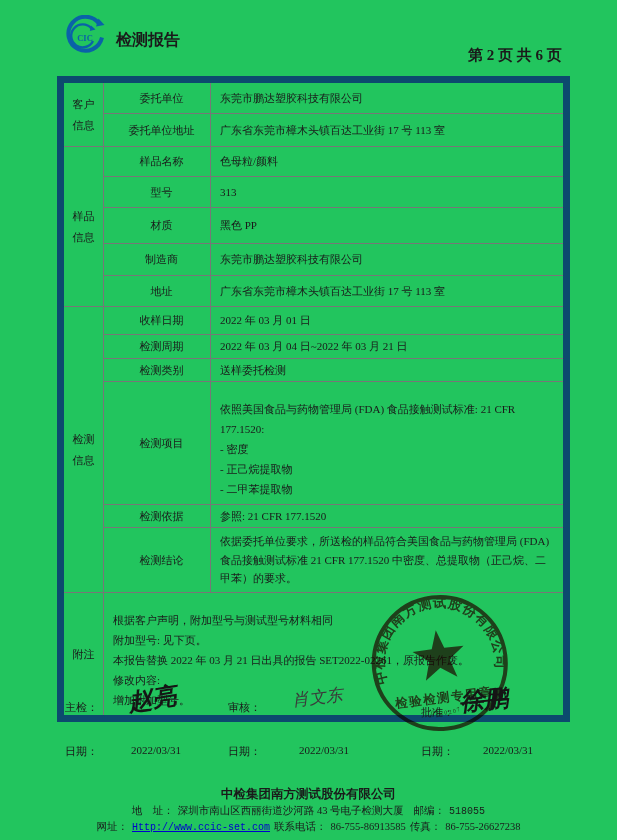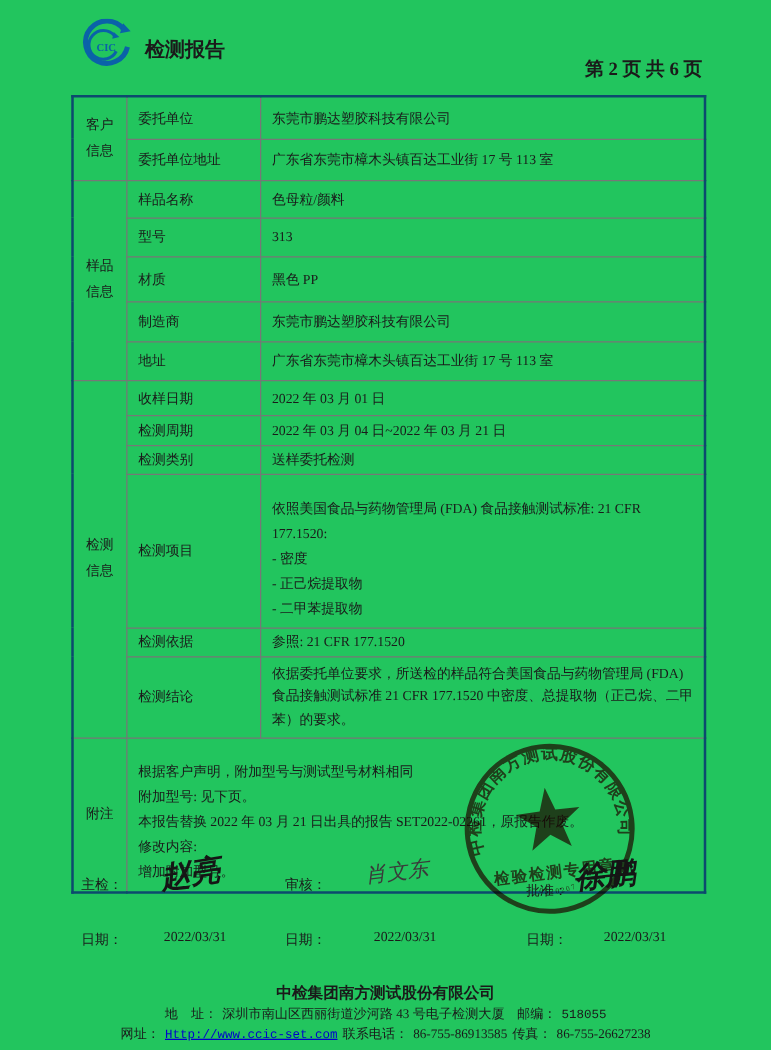--- a/index.html
+++ b/index.html
@@ -9,23 +9,23 @@
     font-family:"Liberation Serif","DejaVu Serif",serif; color:#1a1a1a; overflow:hidden;
   }
   
   .hdr-title { position:absolute; left:116px; top:30px; font-size:16px; font-weight:bold; }
   .hdr-number { position:absolute; left:231px; top:31px; font-size:11.5px; font-weight:bold; }
   .hdr-page { position:absolute; left:468px; top:46px; font-size:15px; font-weight:bold; }
   .logo { position:absolute; left:62px; top:15px; }
   
   table.report { position:absolute; left:57px; top:76px; width:506px; border-collapse:collapse; table-layout:fixed; }
   table.report td { border:1px solid #777777; vertical-align:middle; font-size:11px; }
-  table.report { border:2px solid #0c4a6e; }
+  table.report { border:7px solid #0c4a6e; }
   td.sec { text-align:center; white-space:pre-line; line-height:1.9; font-size:11px; }
-  td.lbl { padding:2px 0 2px 9px; }
+  td.lbl { padding:2px 0 2px 9px;text-align:center; }
   td.val { padding:2px 8px 2px 9px; }
   td.pre { white-space:pre-line; line-height:1.82; padding-top:17px; padding-bottom:5px; }
   td.wrap { line-height:1.7; padding-top:4px; padding-bottom:4px; }
   
   .sig-label { position:absolute; font-size:11px; }
   .sig-name { position:absolute; font-size:24px; font-style:italic; font-weight:600; color:#151515; white-space:nowrap; }
   .date-label { position:absolute; font-size:11px; }
   .date-value { position:absolute; font-size:11px; }
   
   .stamp { position:absolute; left:360px; top:585px; mix-blend-mode:multiply; opacity:.92; transform:rotate(-7deg); }

